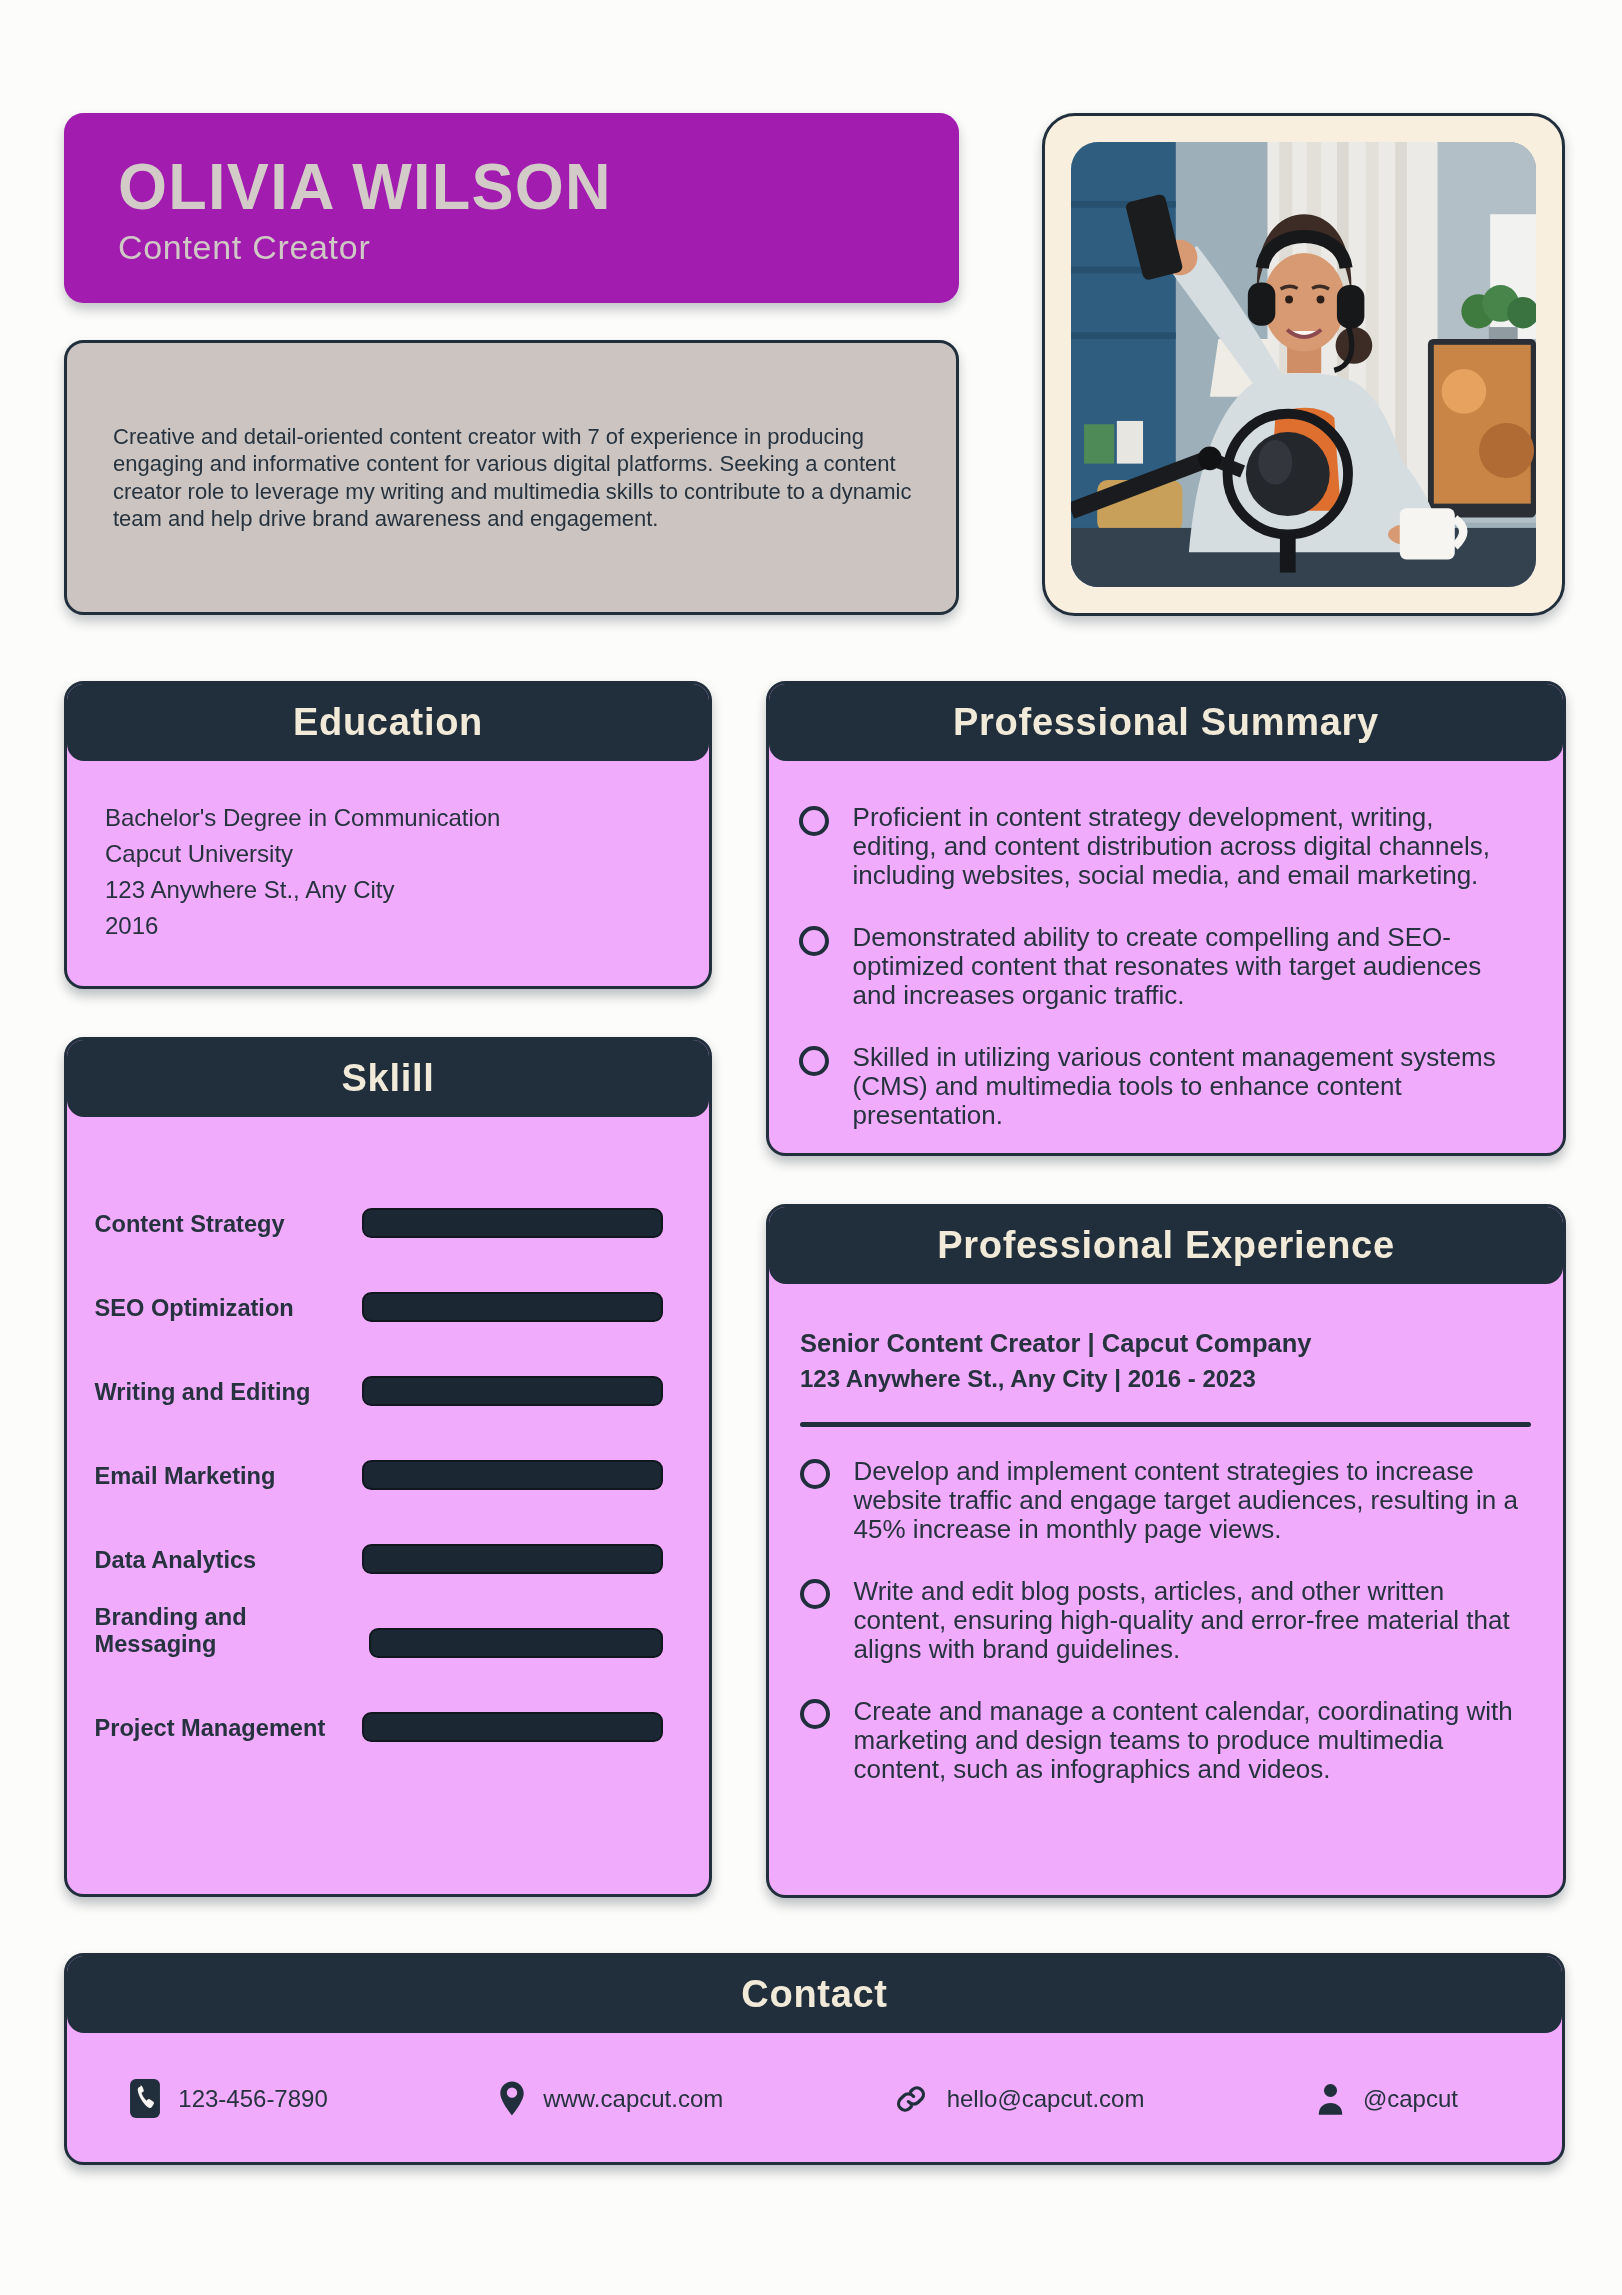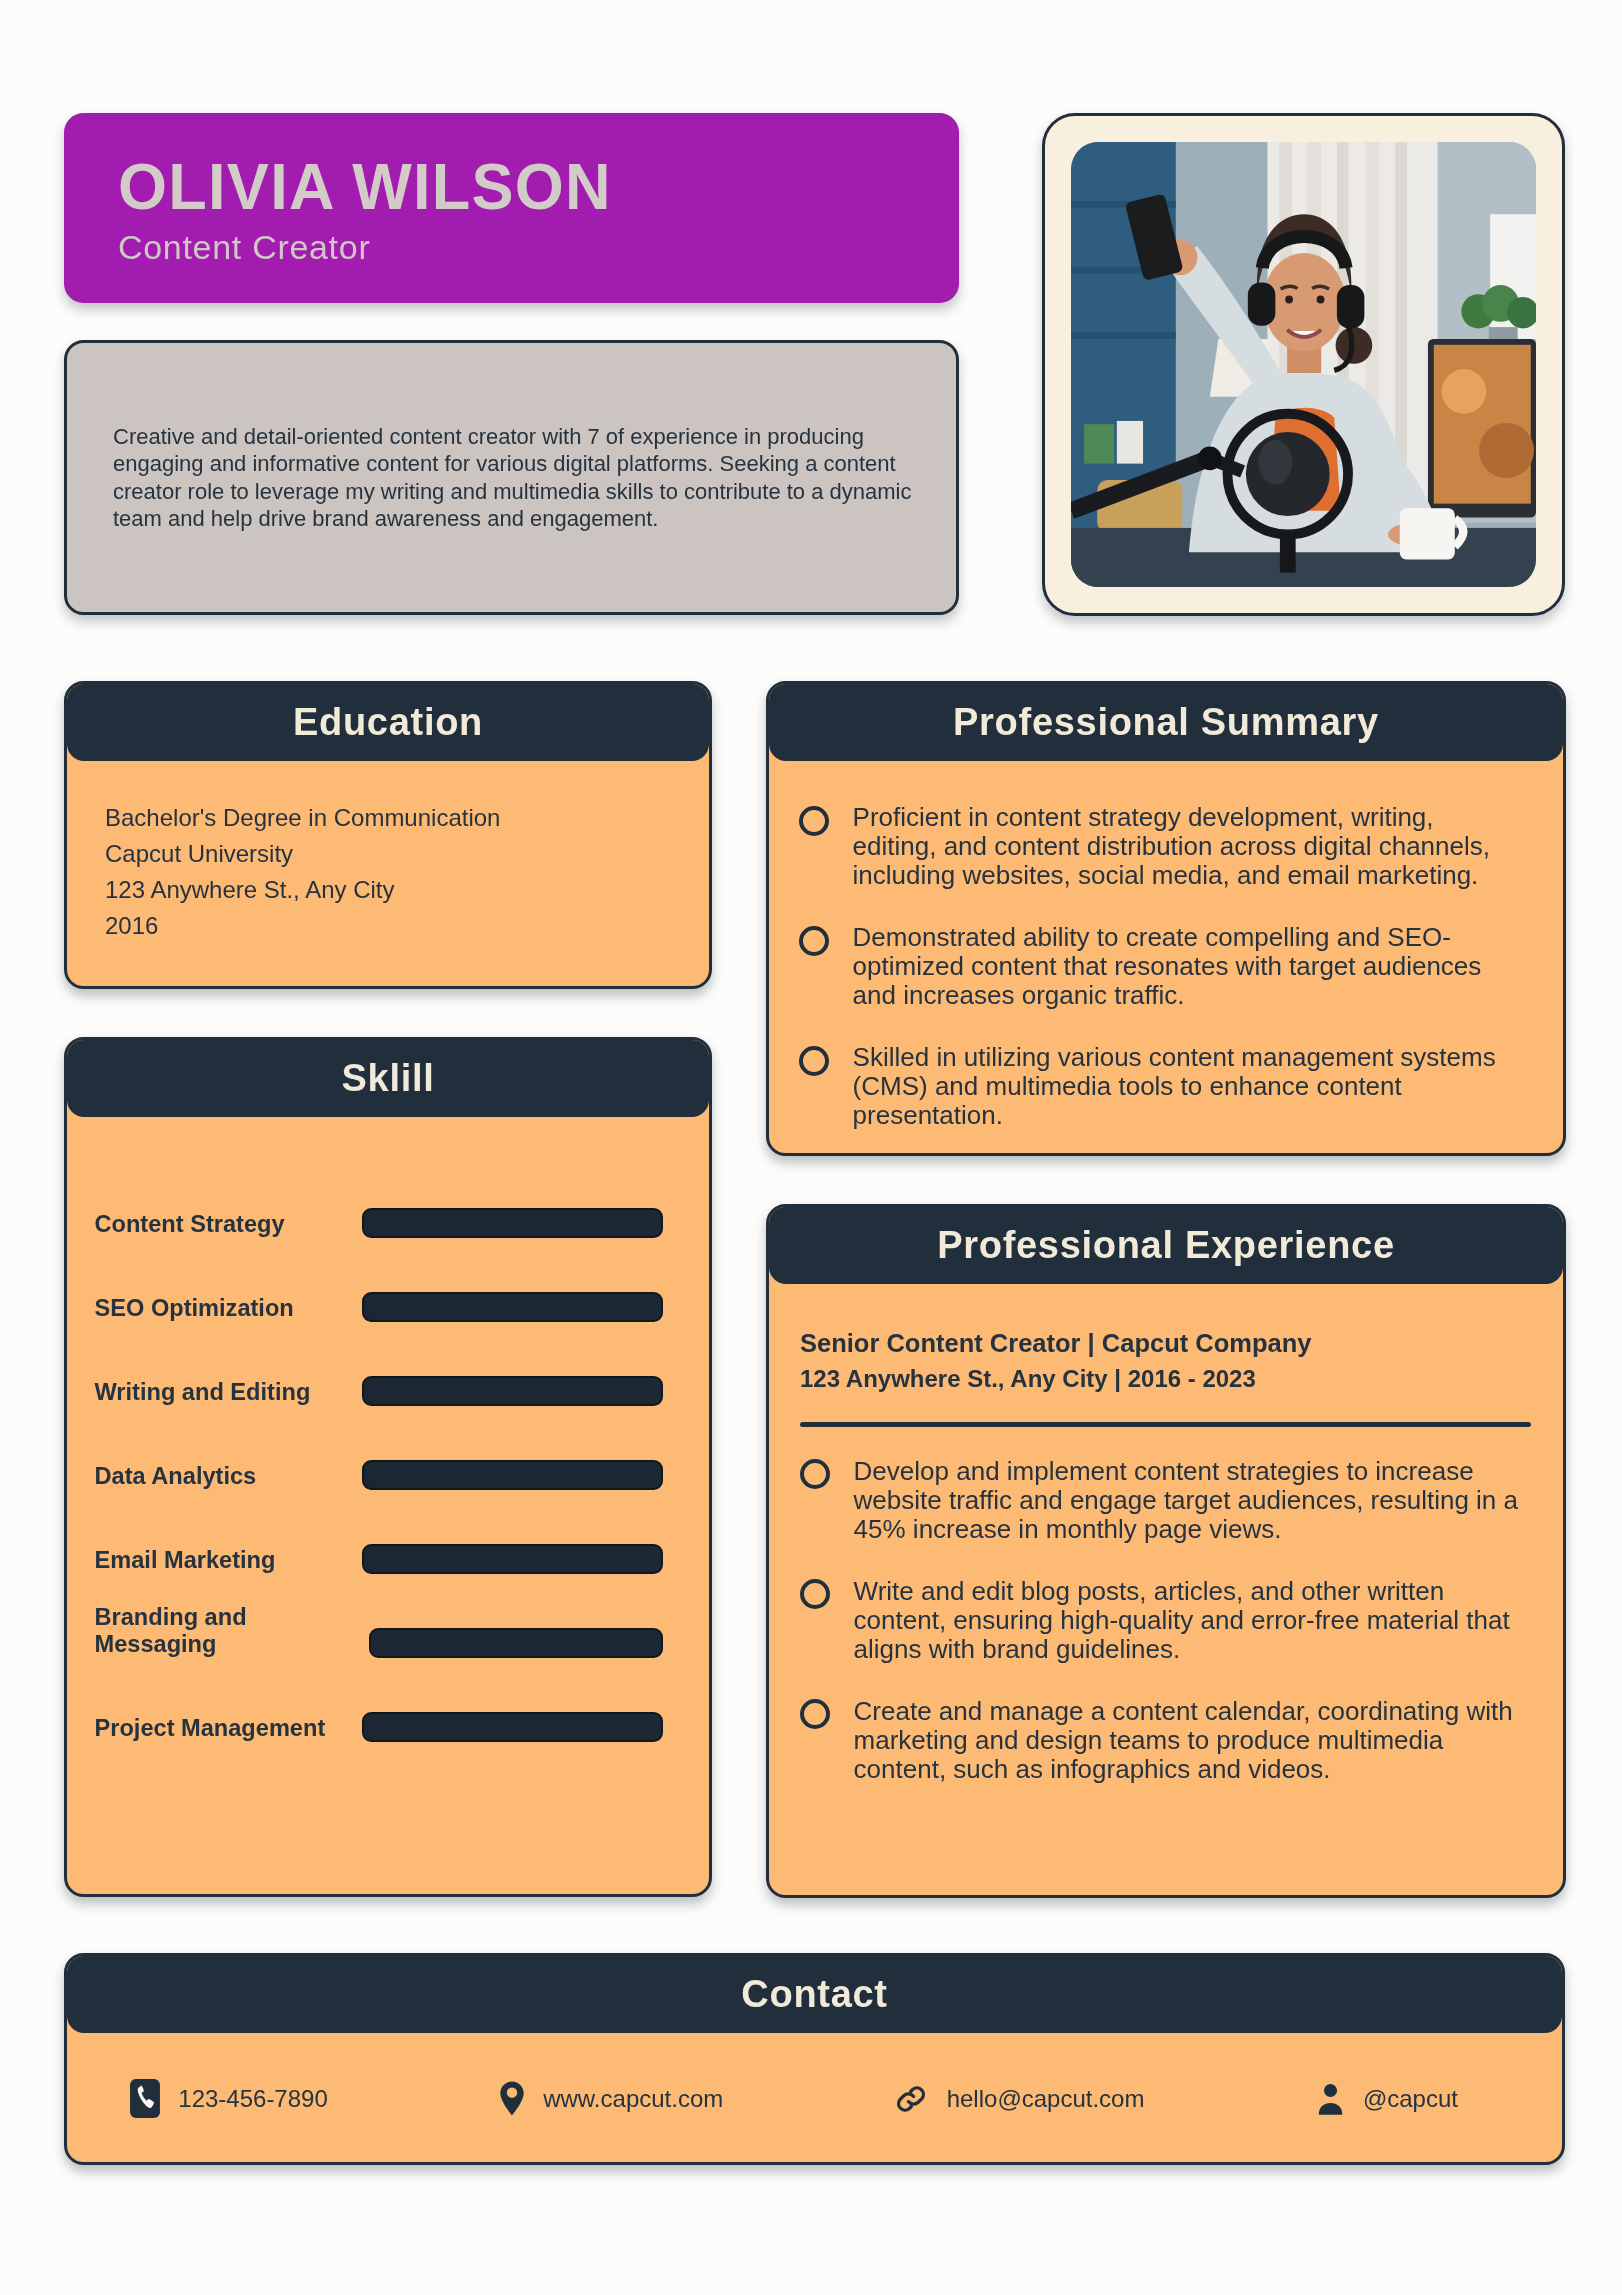--- a/index.html
+++ b/index.html
@@ -3,21 +3,21 @@
 <meta charset="utf-8">
 <style>
   html,body{margin:0;padding:0;}
   body{
     width:1623px;height:2295px;position:relative;
     background:#fcfcfa;color:#26333f;
     font-family:"Liberation Sans",sans-serif;
   }
   
   .card{
-    position:absolute;background:#fdba74;
+    position:absolute;background:#f0abfc;
     border:3.9px solid #212f3c;border-radius:19.6px;
     box-sizing:border-box;overflow:hidden;
     box-shadow:0 6.5px 10.5px rgba(30,42,54,.28);
   }
   .card-head{
     background:#212f3c;border-radius:0 0 17px 17px;
     height:77px;display:flex;align-items:center;justify-content:center;
   }
   .card-title{color:#f2ead9;font-size:38px;font-weight:700;letter-spacing:0.7px;}
   
@@ -203,25 +203,25 @@
     </div>
     <div class="skill-row">
       <span class="skill-label">SEO Optimization</span>
       <span class="bar-track"><span class="bar-fill" style="width: 58%;"></span></span>
     </div>
     <div class="skill-row">
       <span class="skill-label">Writing and Editing</span>
       <span class="bar-track"><span class="bar-fill" style="width: 58%;"></span></span>
     </div>
     <div class="skill-row">
+      <span class="skill-label">Email Marketing</span>
+      <span class="bar-track"><span class="bar-fill" style="width: 58%;"></span></span>
+    </div>
+    <div class="skill-row">
       <span class="skill-label">Data Analytics</span>
-      <span class="bar-track"><span class="bar-fill" style="width: 58%;"></span></span>
-    </div>
-    <div class="skill-row">
-      <span class="skill-label">Email Marketing</span>
       <span class="bar-track"><span class="bar-fill" style="width: 58%;"></span></span>
     </div>
     <div class="skill-row">
       <span class="skill-label">Branding and Messaging</span>
       <span class="bar-track"><span class="bar-fill" style="width: 58%;"></span></span>
     </div>
     <div class="skill-row">
       <span class="skill-label">Project Management</span>
       <span class="bar-track"><span class="bar-fill" style="width: 58%;"></span></span>
     </div>

